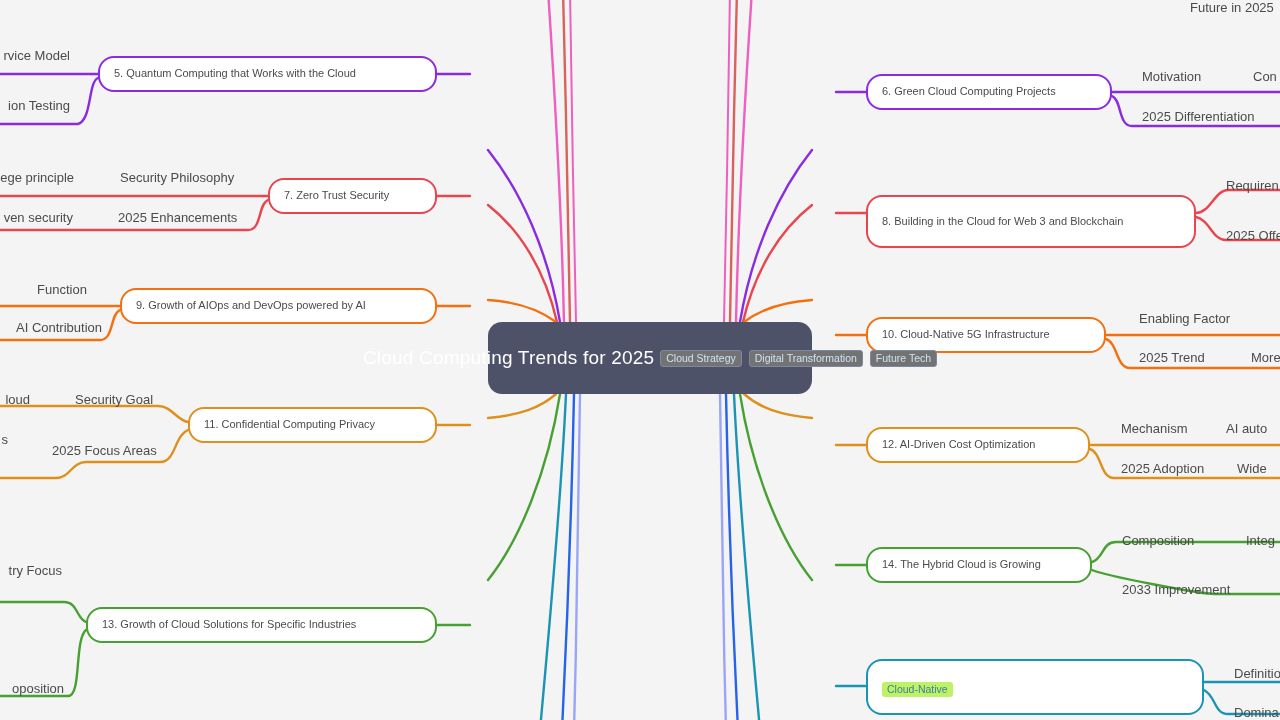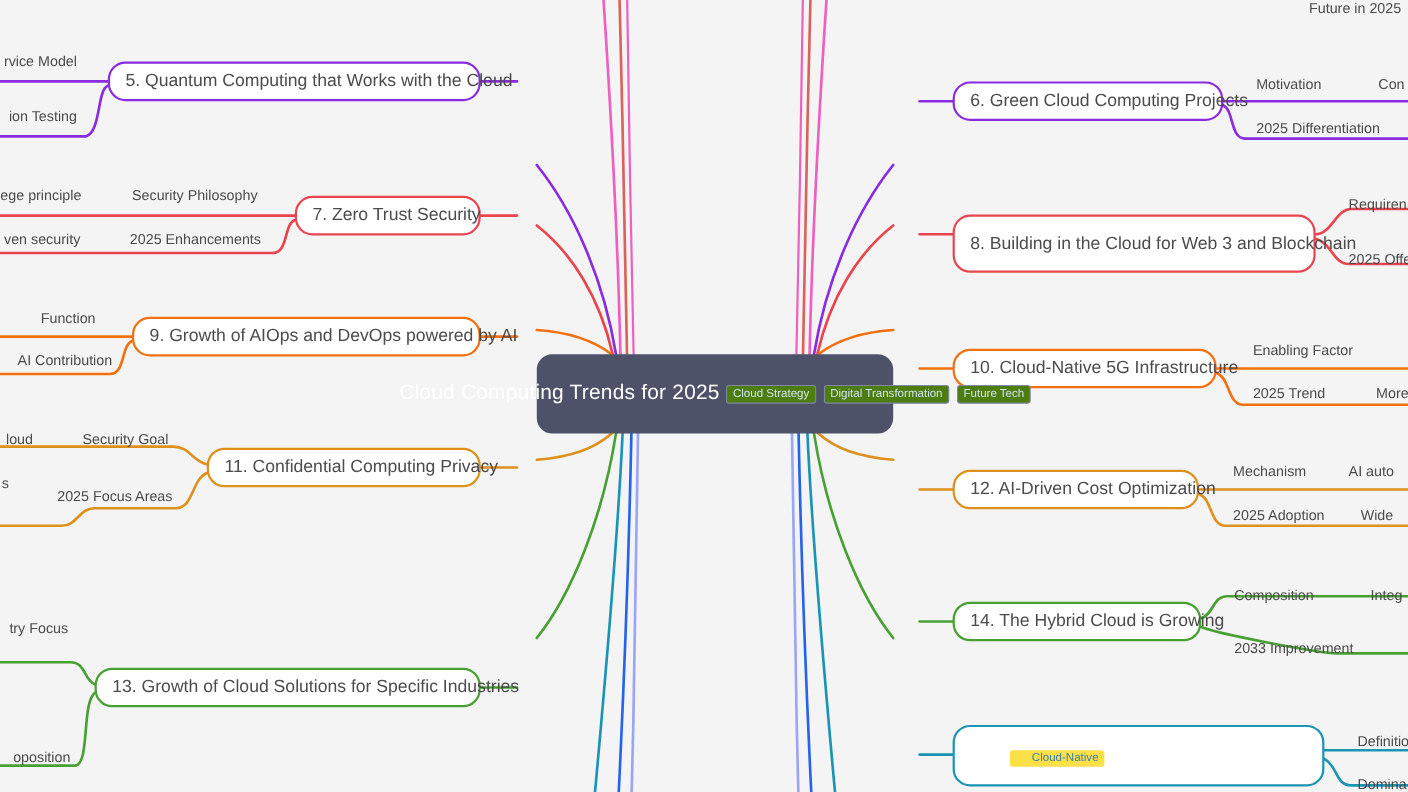--- a/index.html
+++ b/index.html
@@ -28,54 +28,53 @@
   .central-title{
     color:#ffffff;
     font-size:19px;
     letter-spacing:.2px;
     white-space:nowrap;
   }
   .central-tags{ display:flex; gap:7px; }
   .tag{
     font-size:10.5px;
     color:#cfe3f2;
-    background:#4d7c0f;
+    background:#737373;
     border:1px solid #7d88a3;
     border-radius:3px;
     padding:1px 5px 2px 5px;
     white-space:nowrap;
   }
 
   
   .node{
     position:absolute;
     background:#ffffff;
     border:2.2px solid #888;
     border-radius:16px;
     display:flex;
     flex-direction:column;
     justify-content:center;
     padding:5px 14px;
     z-index:30;
     white-space:nowrap;
   }
   .node .label{
-    font-size:16px;
+    font-size:11px;
     color:#4b4b4b;
     line-height:1.45;
   }
   .node .chip{
     align-self:flex-start;
     margin-top:3px;
     font-size:10.5px;
     color:#3d7fa5;
-    background:#fde047;
+    background:#bef264;
     border-radius:3px;
-    padding:1px 5px 2px 20px;
-    margin-left:36px;
+    padding:1px 5px 2px 5px;
   }
 
   
   .sub{
     position:absolute;
     font-size:13px;
     color:#4b4b4b;
     white-space:nowrap;
     z-index:20;
   }

